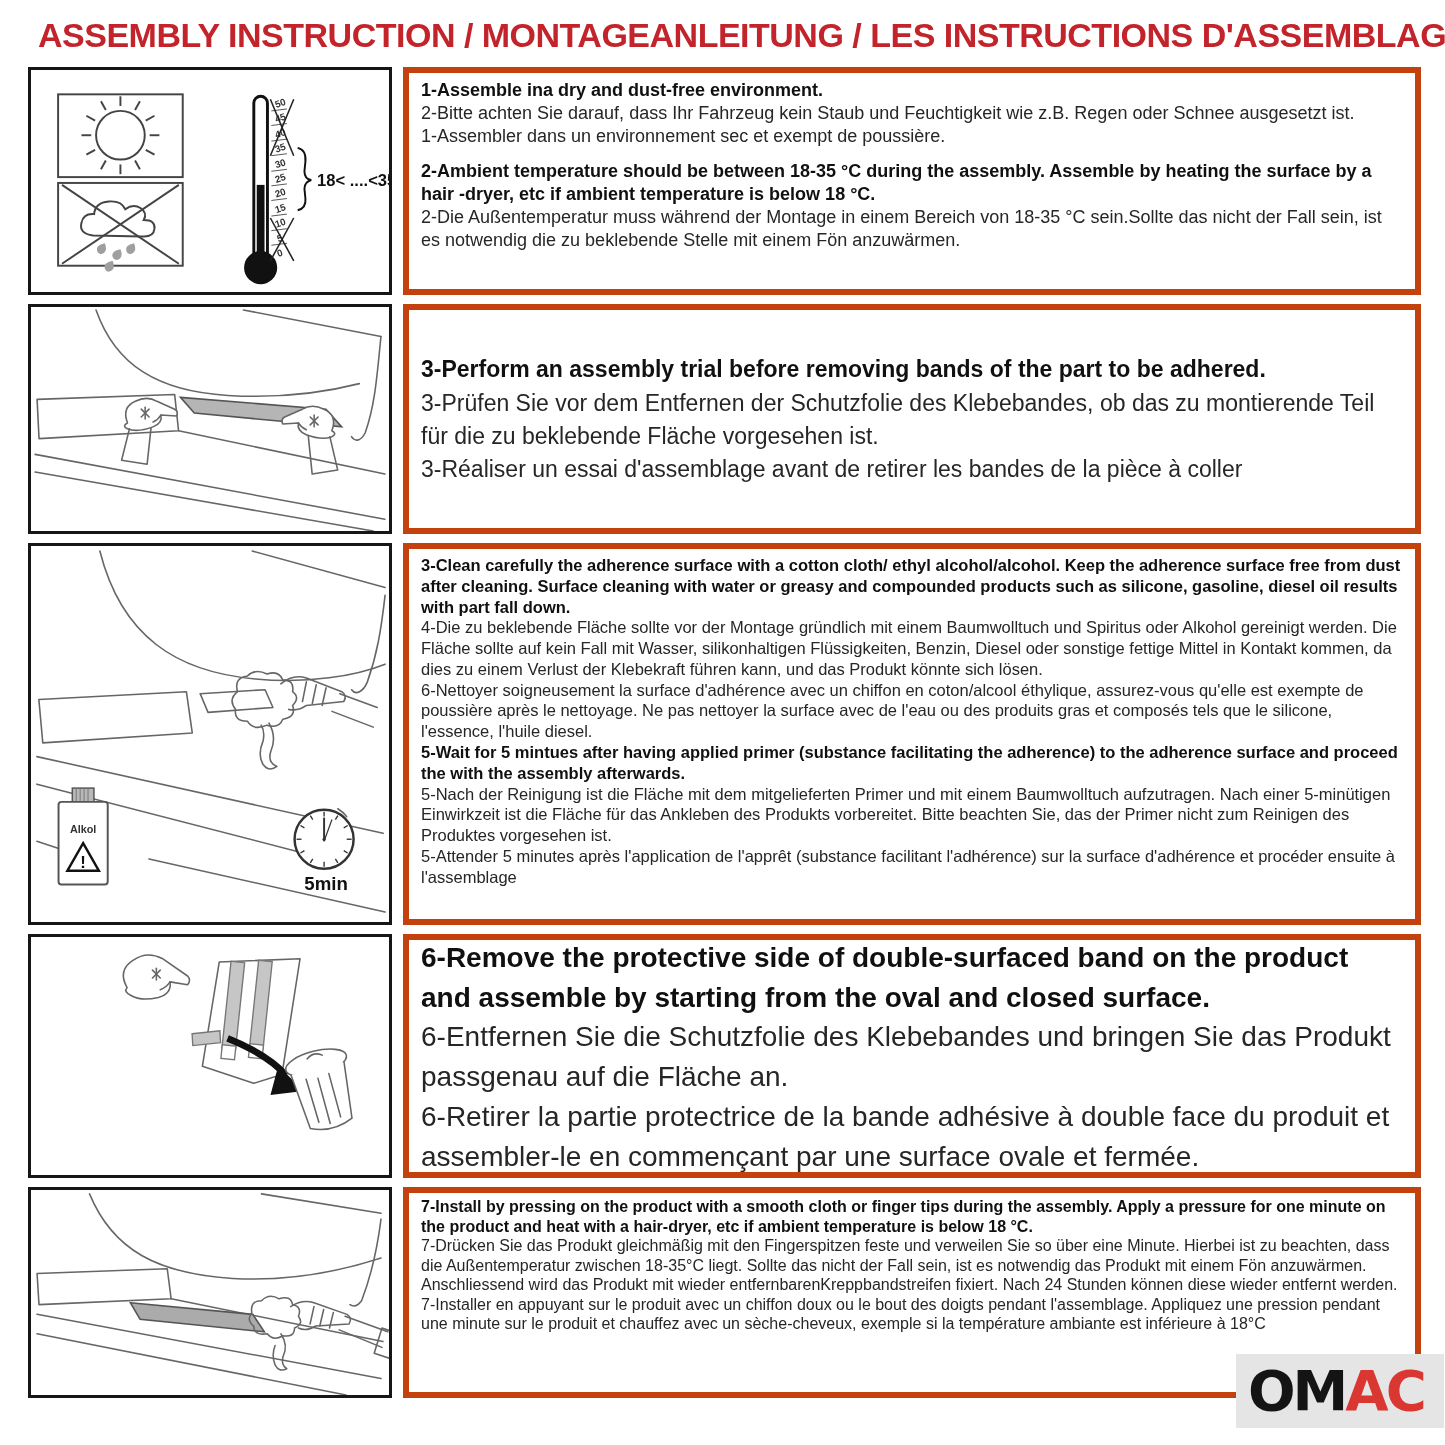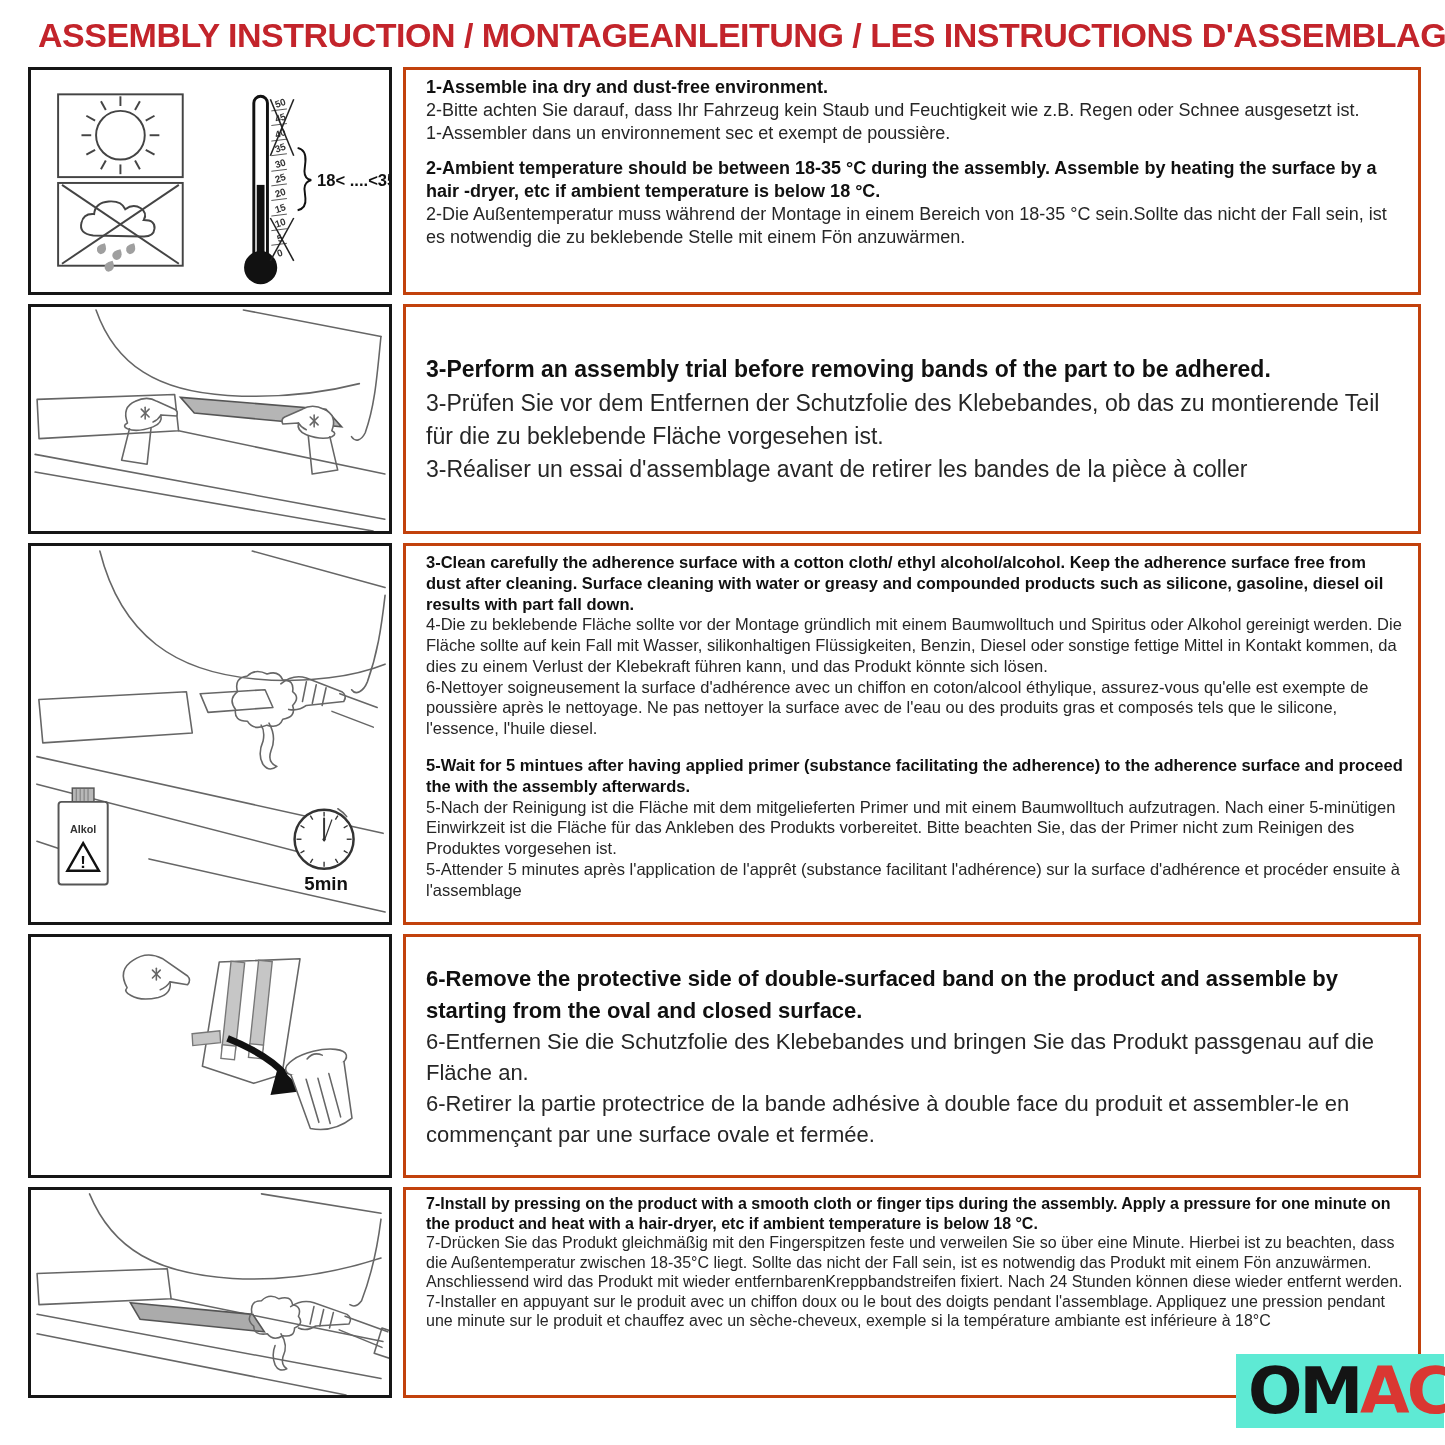--- a/index.html
+++ b/index.html
@@ -3,33 +3,33 @@
 <meta charset="utf-8">
 <style>
   *{box-sizing:border-box;margin:0;padding:0}
   html,body{background:#fff}
   body{font-family:"Liberation Sans",sans-serif;color:#222}
   .page{position:relative;width:1445px;height:1445px;background:#fff;padding:14px 24px 0 28px;overflow:hidden}
   .title{color:#c3242b;font-size:34px;font-weight:700;letter-spacing:-0.5px;white-space:nowrap;margin:2px 0 12px 10px}
   .row{display:flex;gap:11px;margin-bottom:9px}
   .illu-box{flex:0 0 364px;width:364px;border:3px solid #161616;background:#fff;overflow:hidden}
   .illu-box svg{display:block;width:100%;height:100%}
-  .text-box{flex:1;border:3px solid #c2410c;background:#fff;padding:6px 14px 4px 20px}
+  .text-box{flex:1;border:6px solid #c2410c;background:#fff;padding:6px 14px 4px 12px}
   .text-box.center{display:flex;flex-direction:column;justify-content:center}
   .b{font-weight:700;color:#101010}
   p{color:#262626}
   .r1{height:228px}.r2{height:230px}.r3{height:382px}.r4{height:244px}.r5{height:211px}
   .r1 .text-box{font-size:18px;line-height:1.28}
   .r2 .text-box{font-size:23px;line-height:1.45}
   .r3 .text-box{font-size:16.5px;line-height:1.26}
-  .r4 .text-box{font-size:22px;line-height:1.42}
+  .r4 .text-box{font-size:28px;line-height:1.42}
   .r5 .text-box{font-size:16px;line-height:1.22;padding-top:4px}
-  .block + .block{margin-top:16px}
+  .block + .block{}
   .r1 .block + .block{margin-top:12px}
-  .logo{position:absolute;left:1236px;top:1354px;width:208px;height:74px;background:#5eead4;display:flex;align-items:center;padding-left:12px;font-family:"DejaVu Sans",sans-serif;font-weight:900;font-size:64px;letter-spacing:-3px;line-height:1}
+  .logo{position:absolute;left:1236px;top:1354px;width:208px;height:74px;background:#e5e5e5;display:flex;align-items:center;padding-left:12px;font-family:"DejaVu Sans",sans-serif;font-weight:900;font-size:56px;letter-spacing:-3px;line-height:1}
   .logo .lk{color:#141414}
   .logo .lr{color:#da3732}
   
   .ln{stroke:#666;stroke-width:1.6;fill:none;stroke-linecap:round;stroke-linejoin:round}
   .lnd{stroke:#444;stroke-width:2;fill:none}
   .blk{stroke:#111;fill:none}
 </style>
 </head>
 <body>
 

